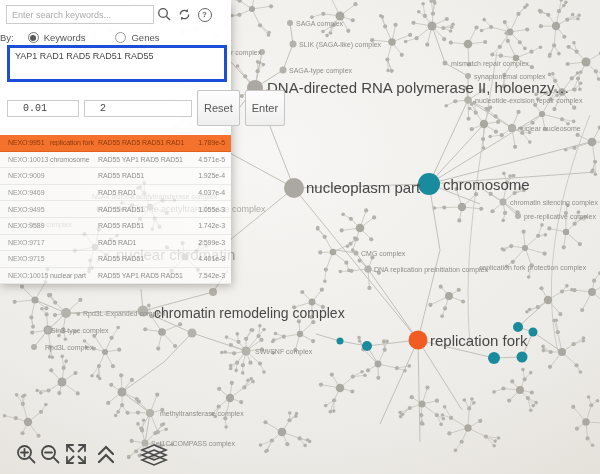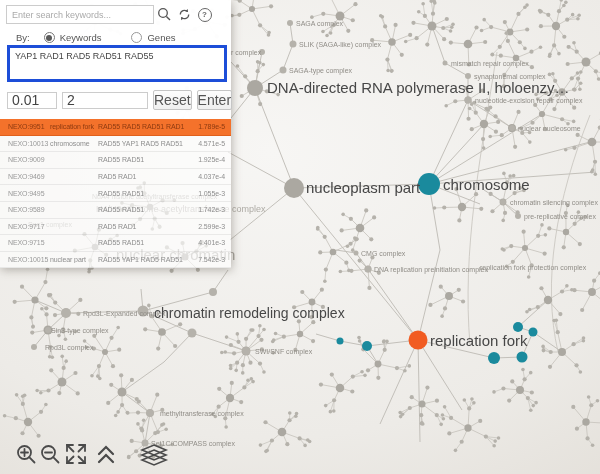--- a/index.html
+++ b/index.html
@@ -10,32 +10,32 @@
   }
   #net{position:absolute;left:0;top:0;}
   .panel{position:absolute;left:0;top:0;width:231px;z-index:10;box-shadow:1px 2px 9px rgba(80,70,60,.38);}
   .panel-top{background:rgba(255,255,255,.97);padding-top:5px;}
   .title{font-size:13px;font-weight:bold;color:#2b2b2b;padding:2px 10px 6px;}
   .search-row{display:flex;align-items:center;padding:0 6px;gap:1px;}
   .search-row input{width:136px;height:17px;border:1px solid #ccc;font-size:9px;padding:0 5px;color:#333;background:#fff;outline:none;font-family:inherit;}
   ::placeholder{color:#aaa;}
   .icon-btn{width:19px;height:19px;display:flex;align-items:center;justify-content:center;color:#555;cursor:pointer;}
   .help-circle{width:12px;height:12px;border:1.2px solid #666;border-radius:50%;font-size:8px;color:#666;display:flex;align-items:center;justify-content:center;font-weight:bold;}
-  .by-row{display:flex;align-items:center;font-size:9.5px;color:#555;padding:8px 16px 2px;}
+  .by-row{display:flex;align-items:center;font-size:9.5px;color:#555;padding:8px 0 2px;}
   .by-row .lab{margin-right:14px;}
   .radio-opt{display:flex;align-items:flex-start;margin-right:30px;cursor:pointer;}
   .radio{width:9px;height:9px;border:1px solid #999;border-radius:50%;display:inline-block;margin-right:5px;position:relative;background:#fff;}
   .radio.checked{border-color:#777;}
   .radio.checked::after{content:"";position:absolute;left:1.5px;top:1.5px;right:1.5px;bottom:1.5px;background:#5a5a5a;border-radius:50%;}
   .te-heading{font-size:11px;color:#777;padding:10px 8px 5px;}
   .panel-top textarea{display:block;width:204px;margin:0 7px;height:25px;border:3px solid #1d4ed8;font-size:9px;font-family:inherit;color:#444;padding:3px 5px;resize:none;outline:none;}
   .params-row{display:flex;align-items:center;padding:8px 7px 9px;gap:5px;}
-  .params-row input{height:15px;border:1px solid #ccc;font-size:14px;padding:0 4px;color:#444;font-family:Liberation Sans, sans-serif;}
+  .params-row input{height:15px;border:1px solid #ccc;font-size:10px;padding:0 15px;color:#444;font-family:Liberation Mono, monospace;}
   input.p1{width:40px;} input.p2{width:76px;}
-  .btn{height:20px;font-size:14px;color:#555;background:linear-gradient(#fdfdfd,#efefef);border:1px solid #c5c5c5;border-radius:2px;padding:0 0;font-family:inherit;cursor:pointer;}
+  .btn{height:36px;font-size:11px;color:#555;background:linear-gradient(#fdfdfd,#efefef);border:1px solid #c5c5c5;border-radius:2px;padding:0 6px;font-family:inherit;cursor:pointer;}
   .results{background:rgba(255,255,255,.42);}
   .rrow{display:grid;grid-template-columns:42px 48px 1fr 40px;align-items:center;height:15.6px;padding:0 6px 0 8px;font-size:7px;letter-spacing:-0.1px;color:#8e8e8e;border-bottom:1px solid rgba(120,120,120,.13);background:rgba(255,255,255,.38);cursor:pointer;}
   .rrow>span{white-space:nowrap;overflow:hidden;}
   .rrow .id{color:#999;}
   .rrow .pv{text-align:right;}
   .rrow.selected{background:#f4722b;color:#8d3a10;border-bottom-color:#e0601c;}
   .rrow.selected .id{color:#8d3a10;}
   #toolbar{position:absolute;left:0;bottom:0;width:260px;height:44px;z-index:6;}
 </style>
 </head>

